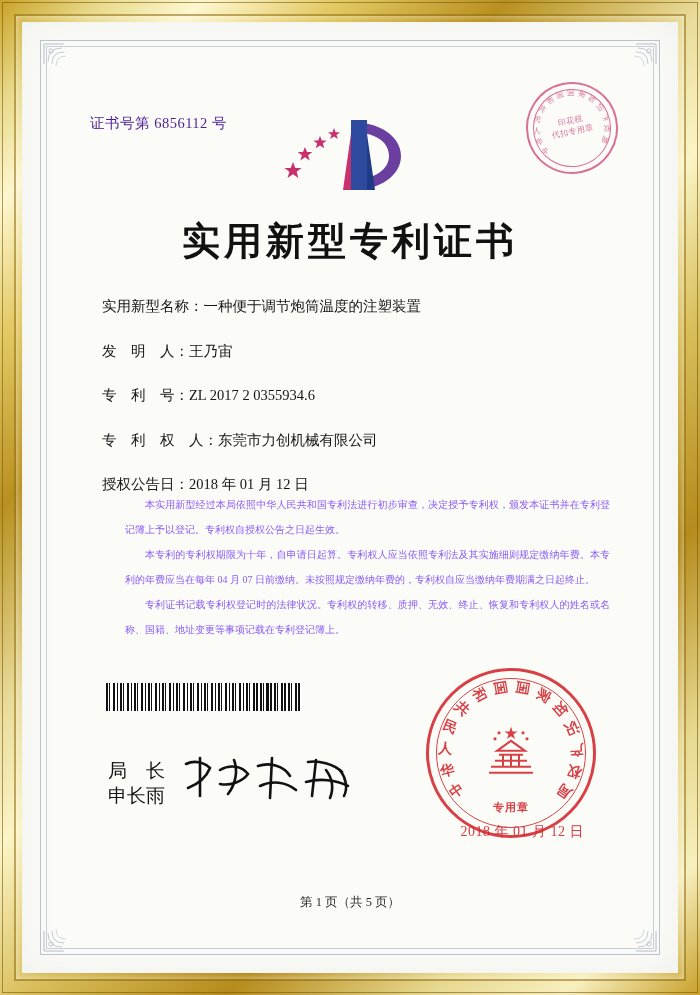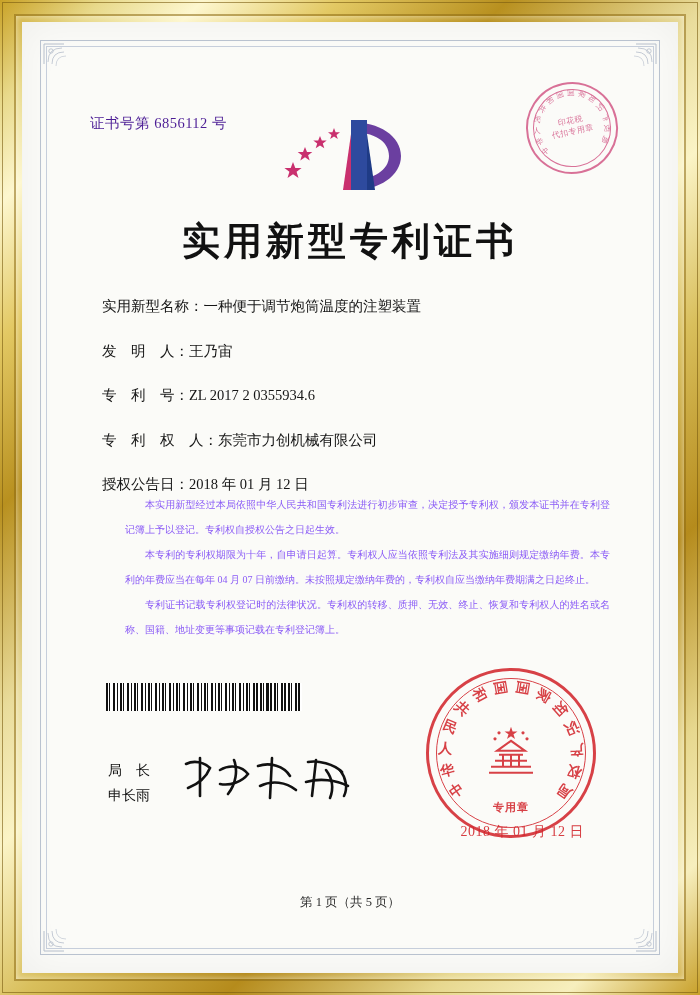--- a/index.html
+++ b/index.html
@@ -260,21 +260,21 @@
     color: #d2232a;
     opacity: 0.88;
     letter-spacing: 0.5px;
     font-family: "Liberation Serif", serif;
   }
 
   #director-block {
     position: absolute;
     left: 40px;
     top: 690px;
-    font-size: 14px;
+    font-size: 19px;
     line-height: 25px;
     color: #121212;
   }
   #signature {
     position: absolute;
     left: 108px;
     top: 682px;
     width: 190px;
     height: 56px;
     color: #111;

